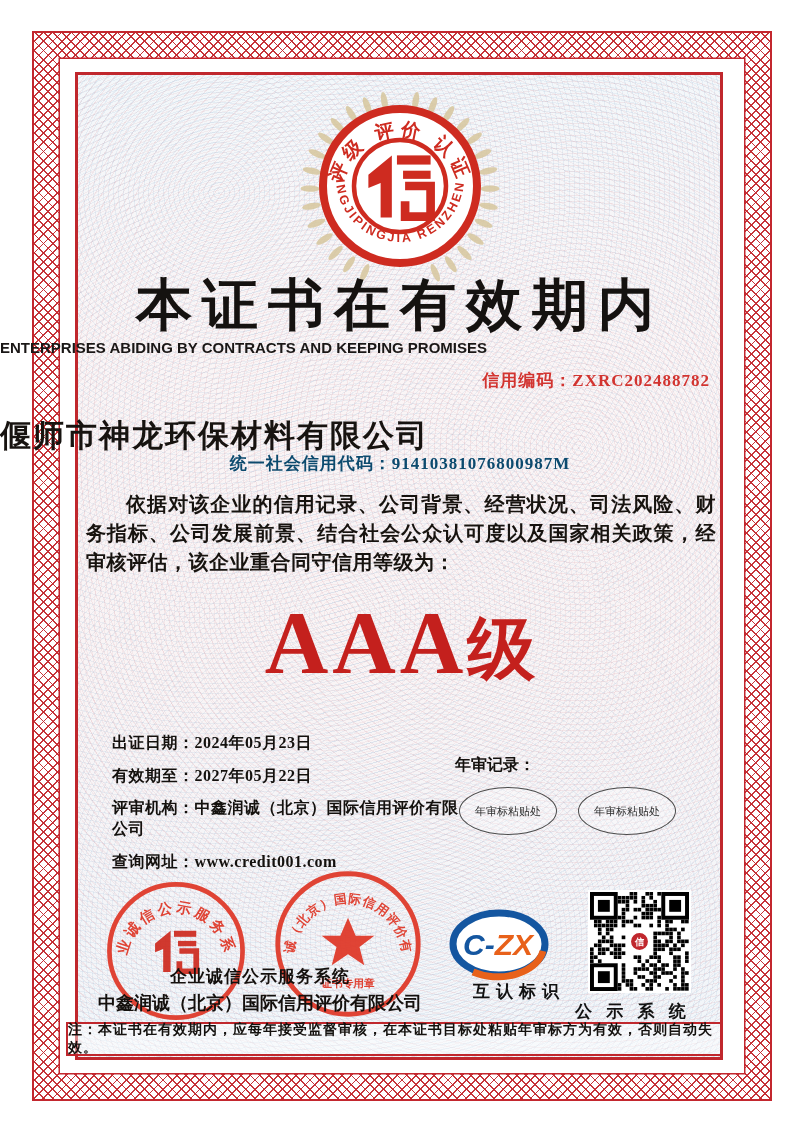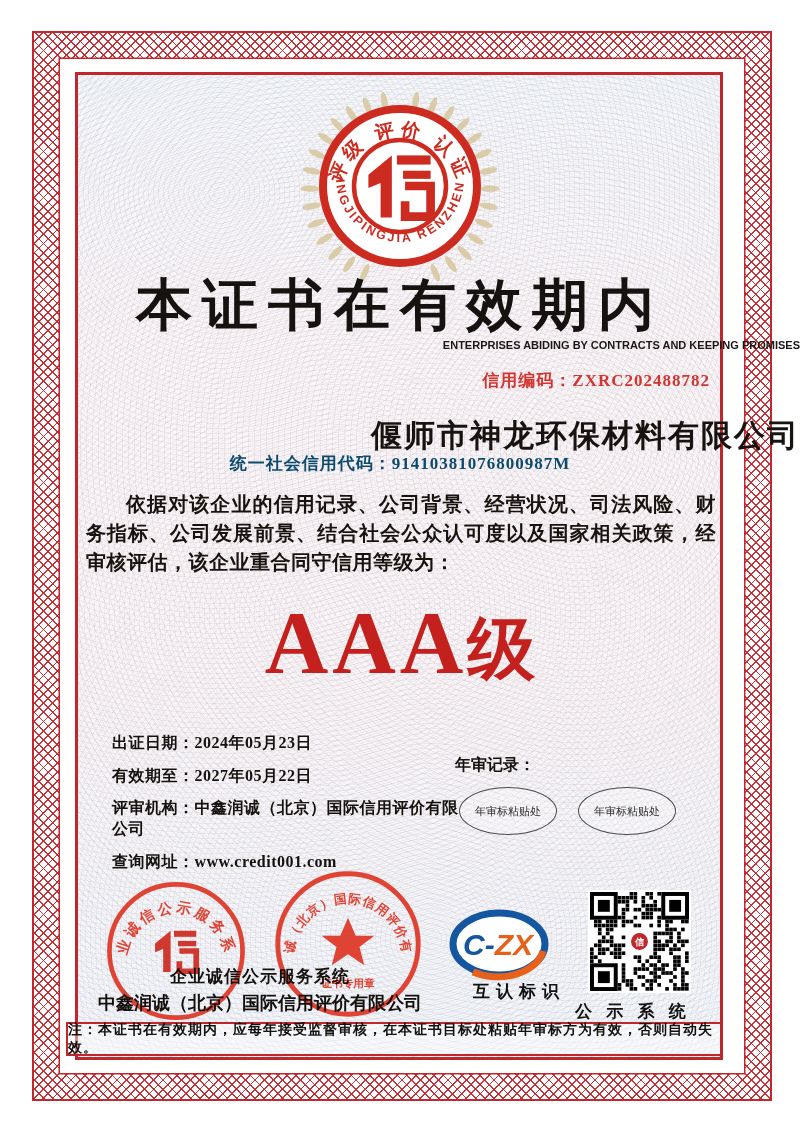--- a/index.html
+++ b/index.html
@@ -24,24 +24,24 @@
       repeating-radial-gradient(circle at 55% 88%, rgba(150,180,210,.15) 0 1px, transparent 1px 5px),
       linear-gradient(180deg,#f3f7fa 0%, #faf5f6 28%, #f9f4f5 60%, #f1f6fa 100%); }
 
   .abs { position:absolute; }
 
   .badge-wrap { left:296px; top:88px; width:208px; height:196px; }
 
   .title-cn { left:0; width:800px; top:268px; font-size:56px; font-weight:900; color:#151210;
     letter-spacing:10px; text-align:center; }
   .title-en { left:0; width:800px; top:339px; font-family:"Liberation Sans","DejaVu Sans",sans-serif;
-    font-size:11px; font-weight:700; color:#1a1716; text-align:right; letter-spacing:0; }
+    font-size:15px; font-weight:700; color:#1a1716; text-align:left; letter-spacing:0; }
   .credit-code { right:90px; top:369px; font-size:17px; font-weight:700; color:#d23430; letter-spacing:1px; }
 
-  .company { left:0; width:800px; top:415px; font-size:31px; font-weight:900; color:#171310; text-align:right; letter-spacing:2px; }
+  .company { left:0; width:800px; top:415px; font-size:31px; font-weight:900; color:#171310; text-align:left; letter-spacing:2px; }
   .uscc { left:0; width:800px; top:452px; font-size:17px; font-weight:700; color:#0c4a6e; text-align:center; letter-spacing:1px; }
 
   .body-par { left:86px; top:490px; width:630px; font-size:20px; font-weight:700; color:#17130f;
     line-height:29px; text-align:justify; text-indent:2em; letter-spacing:.5px; }
 
   .rating { left:0; width:800px; top:592px; text-align:center; color:#c4201d; }
   .rating .g { font-size:88px; font-weight:900; letter-spacing:4px; }
   .rating .s { font-size:68px; font-weight:900; font-family:"Liberation Sans","DejaVu Sans",sans-serif; }
 
   .info { left:112px; top:733px; width:360px; }

